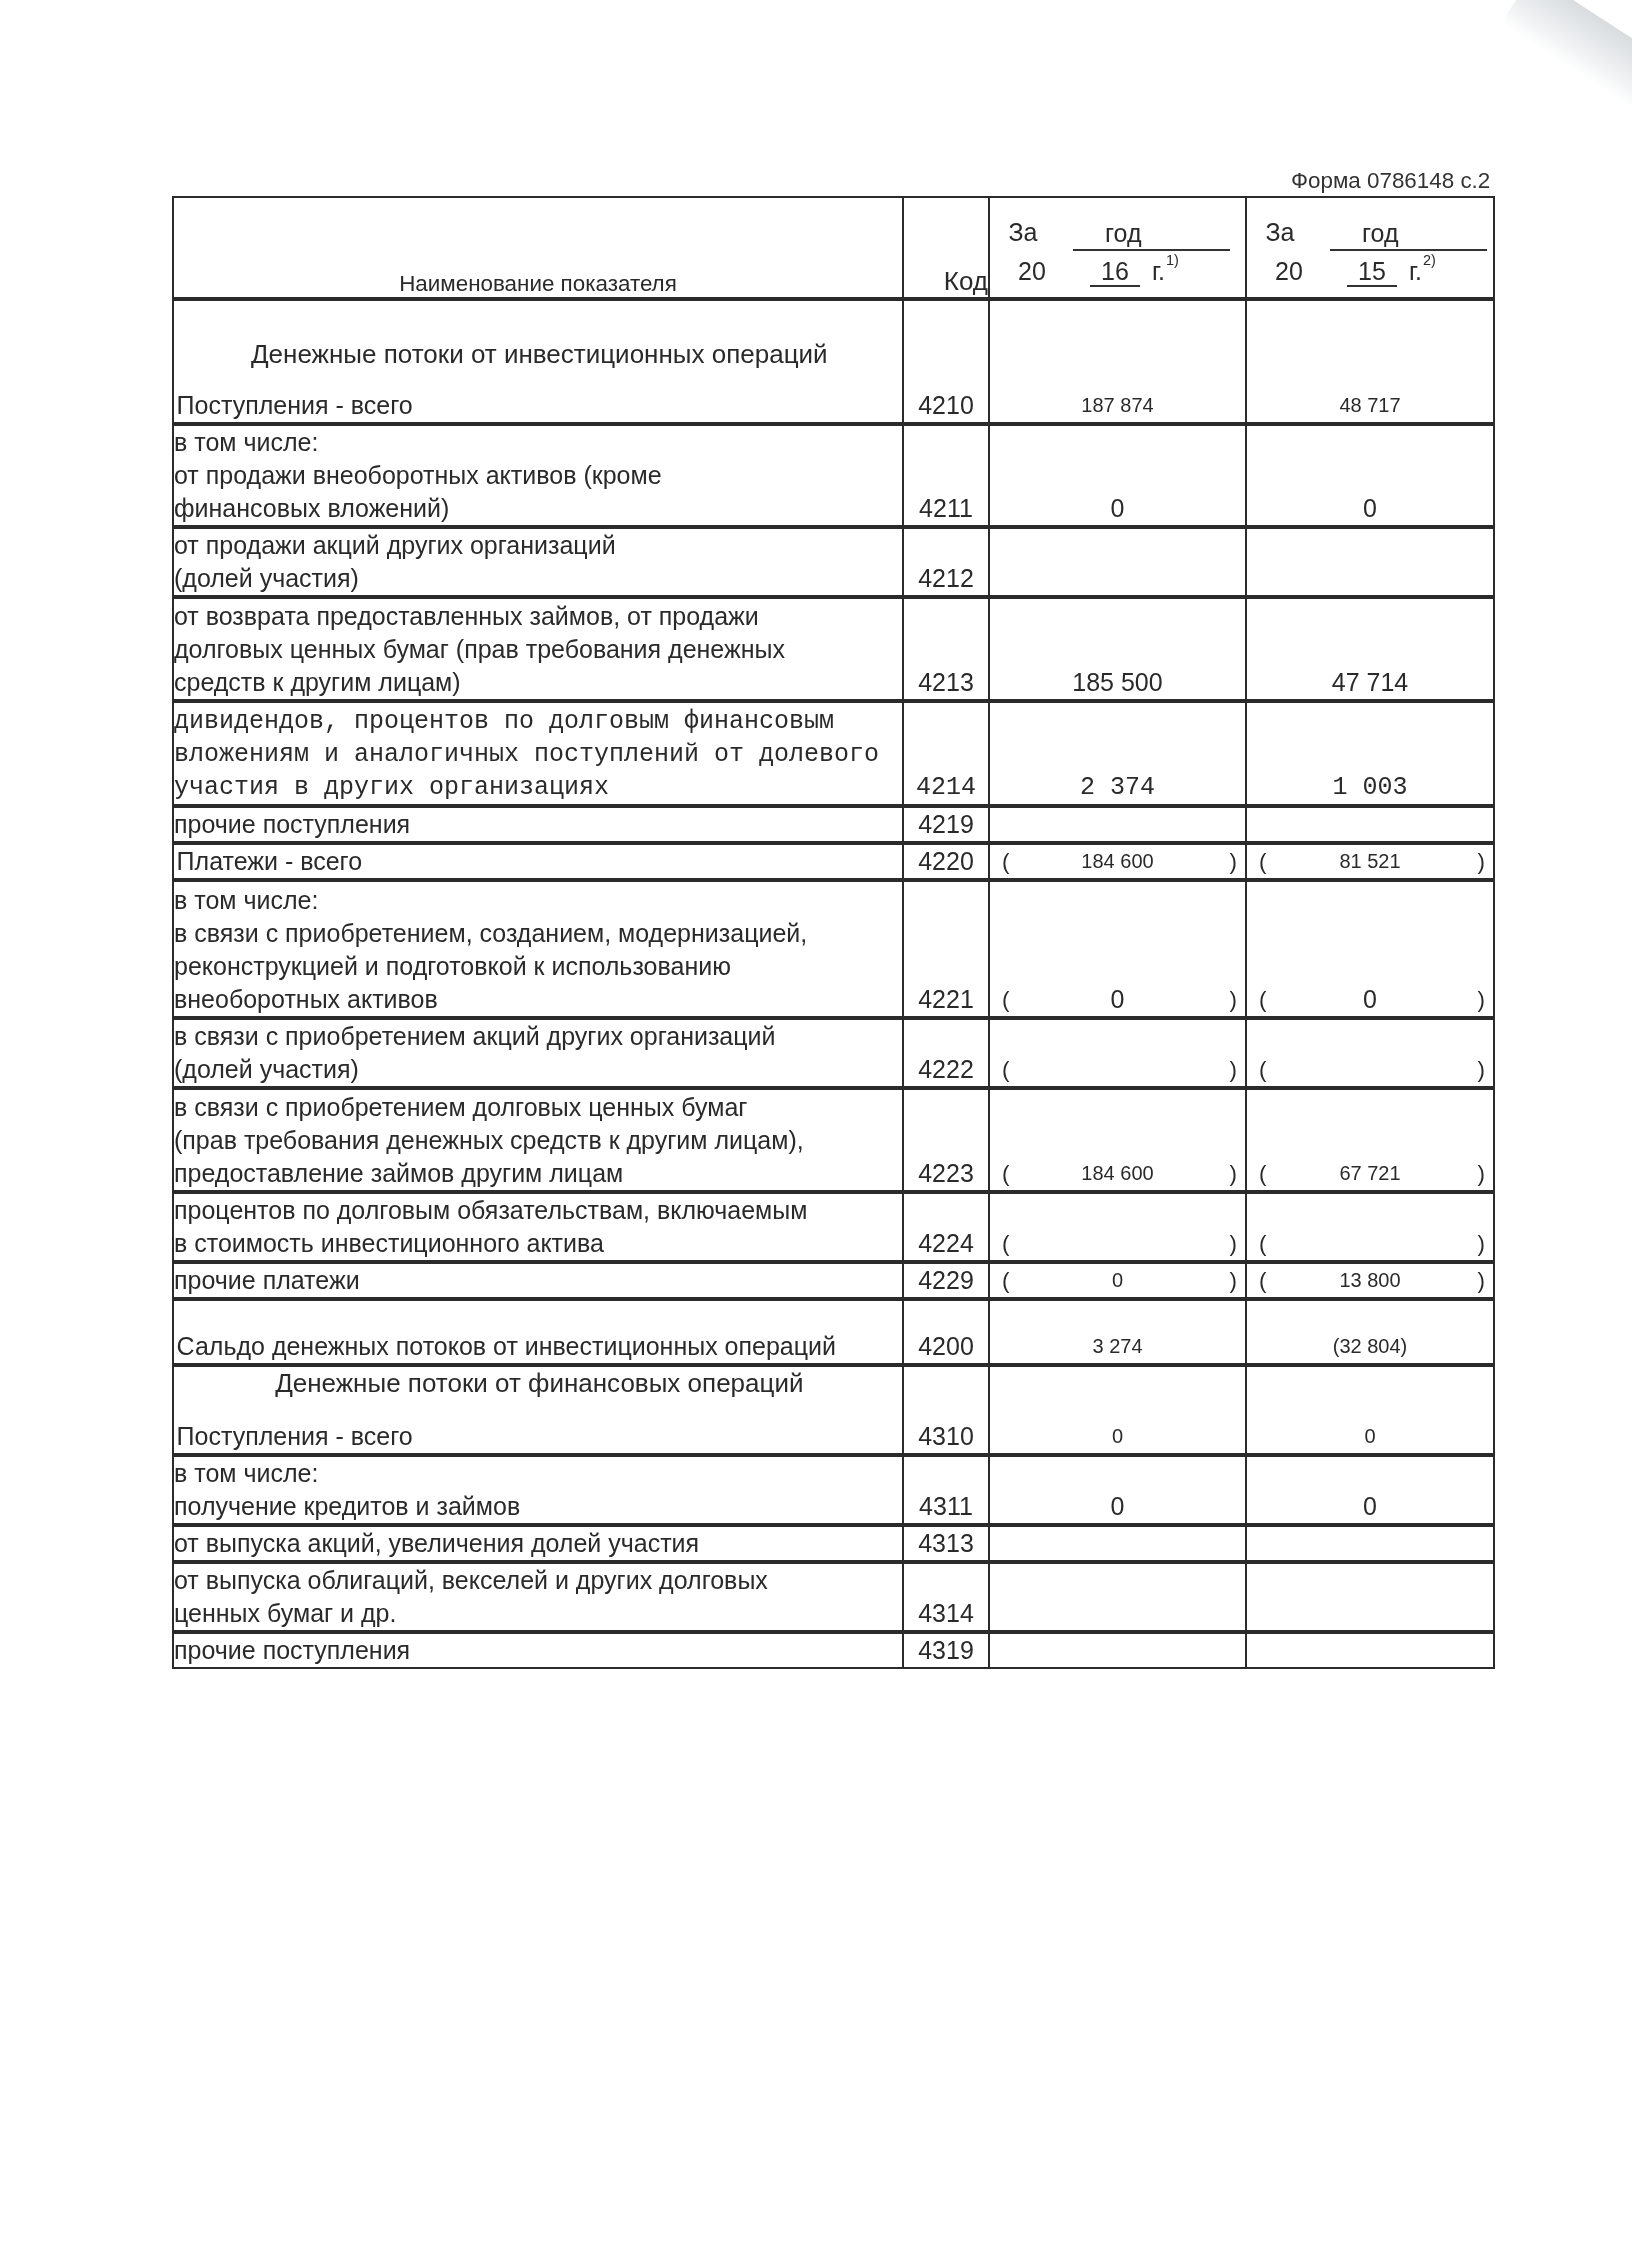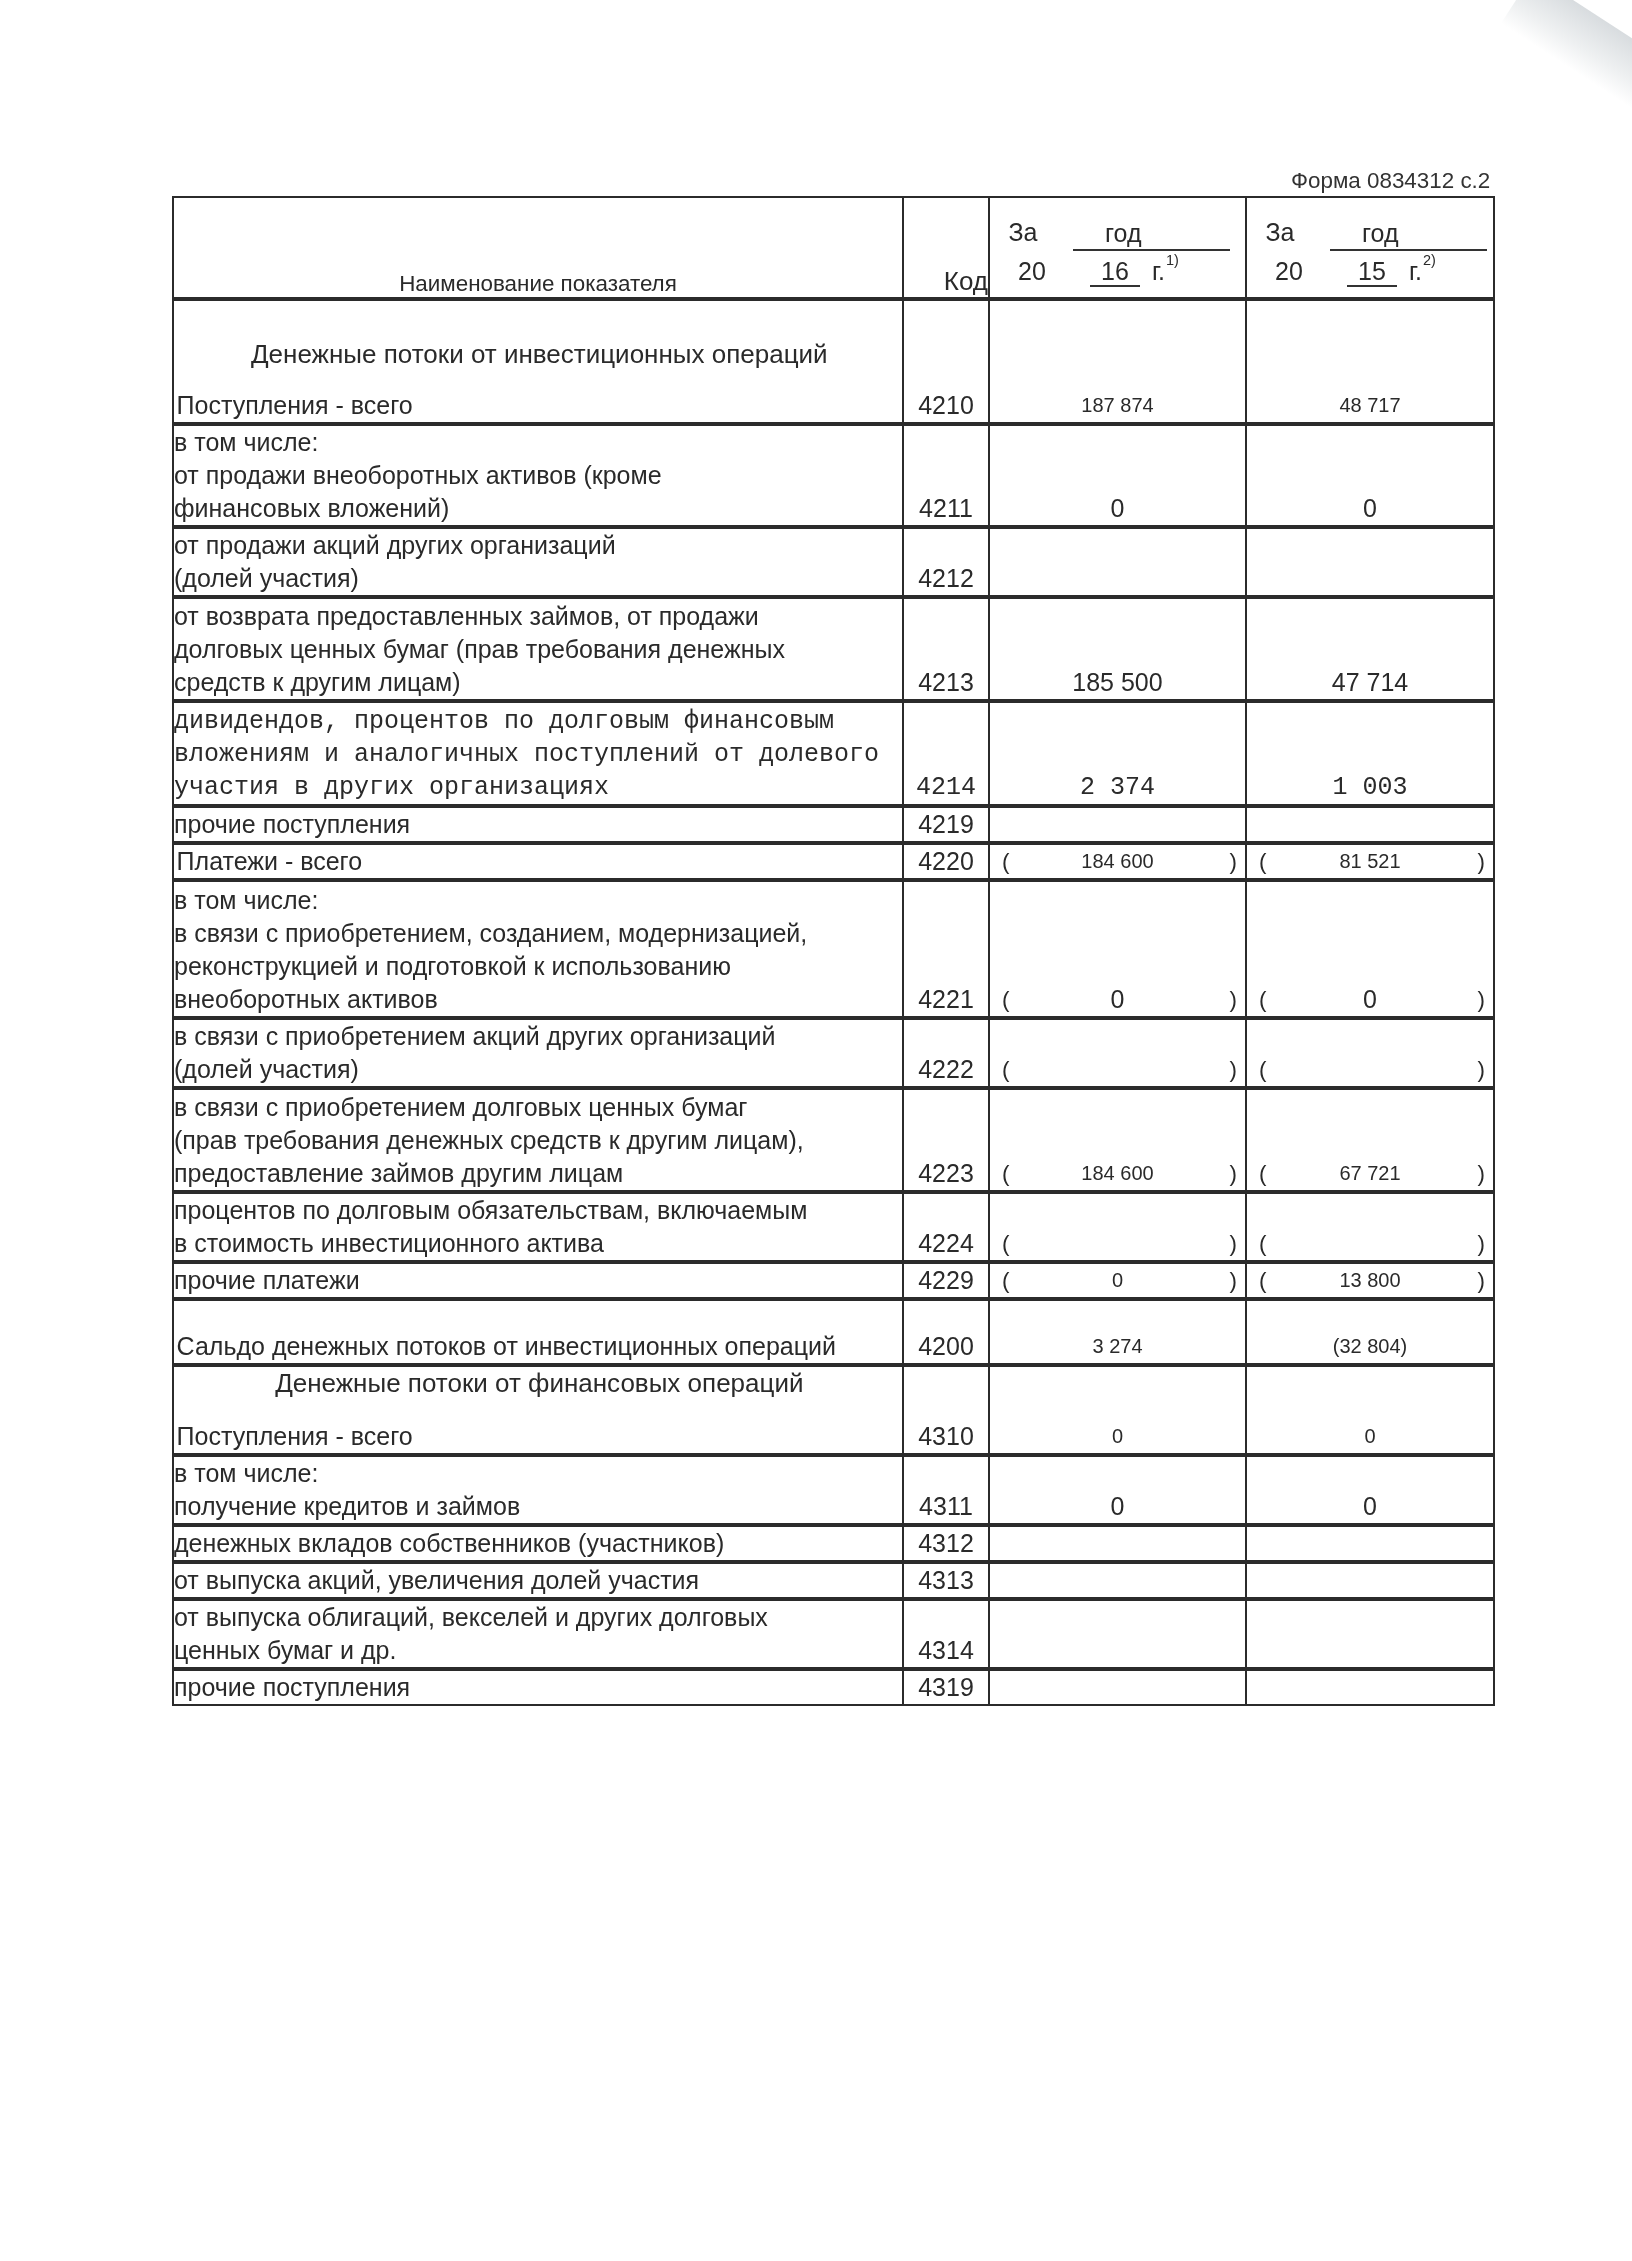--- a/index.html
+++ b/index.html
@@ -54,21 +54,21 @@
     .section-title {
       display: block; font-weight: normal; font-size: 26px; text-align: center;
       line-height: 33px;
     }
   </style>
 </head>
 <body>
 
 <div class="corner-fold"></div>
 
-<div class="form-id">Форма 0834312 с.2</div>
+<div class="form-id">Форма 0786148 с.2</div>
 
 <table class="report">
   <colgroup>
     <col class="c-name">
       <col class="c-code">
       <col class="c-y1">
       <col class="c-y2">
   </colgroup>
   <thead>
     <tr class="hdr">
@@ -293,32 +293,20 @@
         <td class="code">4311</td>
         <td class="val big">
           <span class="val-wrap"><span class="num">0</span></span>
         </td>
         <td class="val big">
           <span class="val-wrap"><span class="num">0</span></span>
         </td>
       </tr>
       <tr class="thick-top" style="height: 33px;">
         <td class="name">
-          <span class="sub">денежных вкладов собственников (участников)</span>
-        </td>
-        <td class="code">4312</td>
-        <td class="val">
-          <span class="val-wrap"><span class="num"></span></span>
-        </td>
-        <td class="val">
-          <span class="val-wrap"><span class="num"></span></span>
-        </td>
-      </tr>
-      <tr class="thick-top" style="height: 33px;">
-        <td class="name">
           <span class="sub">от выпуска акций, увеличения долей участия</span>
         </td>
         <td class="code">4313</td>
         <td class="val">
           <span class="val-wrap"><span class="num"></span></span>
         </td>
         <td class="val">
           <span class="val-wrap"><span class="num"></span></span>
         </td>
       </tr>

